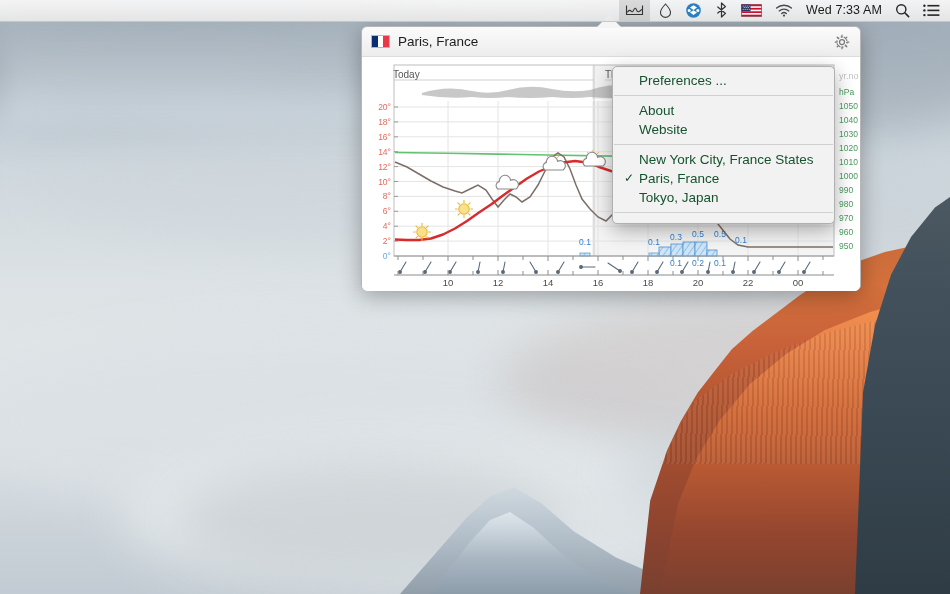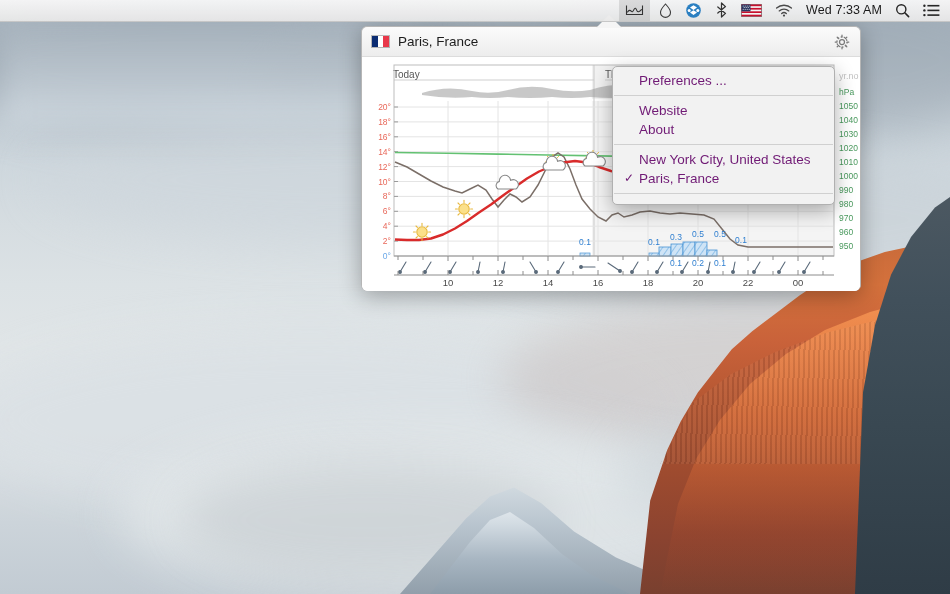--- a/index.html
+++ b/index.html
@@ -131,21 +131,21 @@
 
   
   #ctxmenu {
     position: absolute; left: 612px; top: 66px; width: 223px;
     background: #f2f2f2;
     border: 1px solid #b0b0b0;
     border-radius: 5px;
     box-shadow: 0 6px 20px rgba(0,0,0,.32);
     padding: 4px 0 5px 0;
     z-index: 50;
-    font-size: 13.5px; color: #701a75;
+    font-size: 13.5px; color: #14532d;
   }
   .mi {
     height: 19px; line-height: 19px;
     padding: 0 12px 0 26px;
     white-space: nowrap; position: relative; cursor: default;
   }
   .mi .check { position: absolute; left: 11px; top: 0; font-size: 12px; }
   .msep { height: 1px; background: #d0d0d0; margin: 5px 1px; }
 </style>
 </head>
@@ -629,33 +629,37 @@
 <div id="ctxmenu">
   <div class="mi">
     <span class="check"></span>
     <span>Preferences ...</span>
   </div>
 
   <div class="msep"></div>
 
   <div class="mi">
     <span class="check"></span>
-    <span>Website</span>
+    <span>About</span>
   </div>
   <div class="mi">
     <span class="check"></span>
-    <span>About</span>
+    <span>Website</span>
   </div>
 
   <div class="msep"></div>
 
   <div class="mi">
     <span class="check"></span>
-    <span>New York City, United States</span>
+    <span>New York City, France States</span>
   </div>
   <div class="mi">
     <span class="check">✓</span>
     <span>Paris, France</span>
   </div>
+  <div class="mi">
+    <span class="check"></span>
+    <span>Tokyo, Japan</span>
+  </div>
 
   <div class="msep"></div>
 
 </div>
 
 </body></html>

